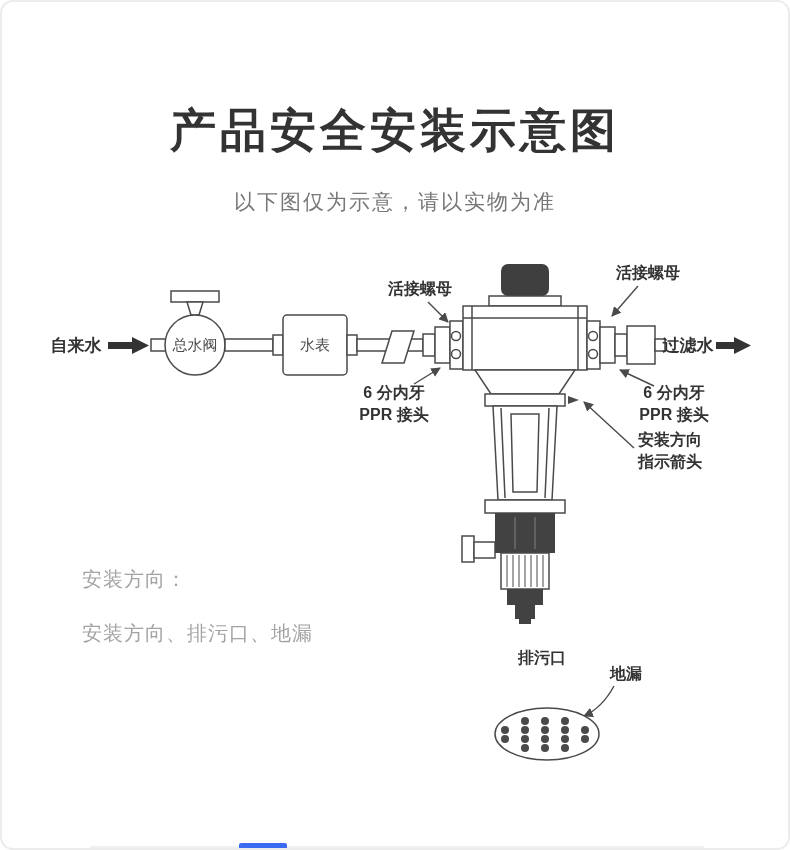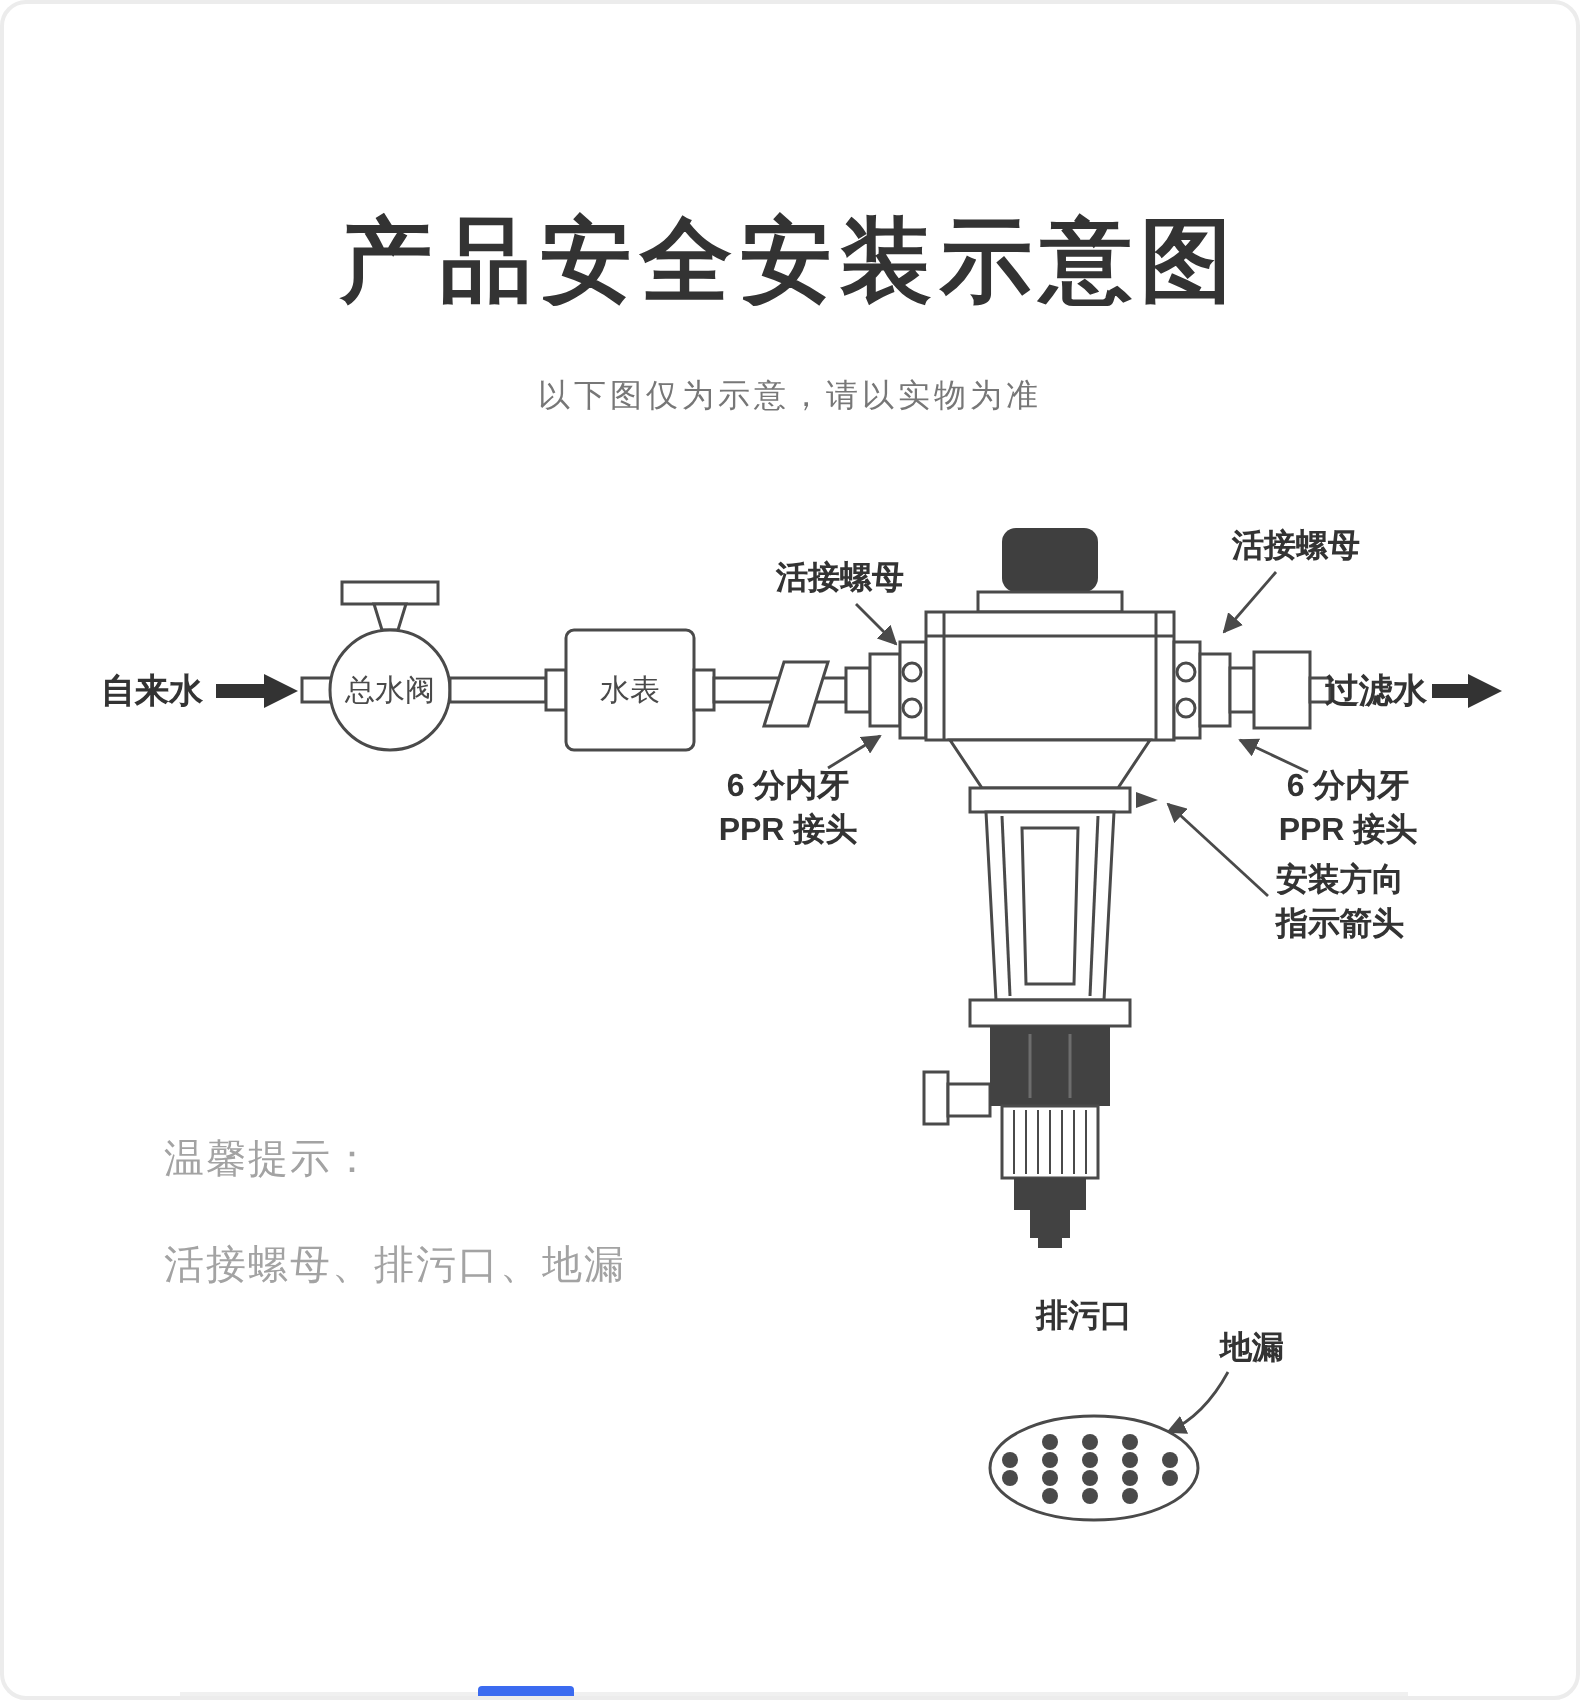--- a/index.html
+++ b/index.html
@@ -15,21 +15,21 @@
   }
   .title{
     position:absolute;top:98px;left:0;width:100%;
     text-align:center;
     font-size:46px;font-weight:bold;color:#333;
     letter-spacing:4px;
   }
   .subtitle{
     position:absolute;top:186px;left:0;width:100%;
     text-align:center;
-    font-size:16px;color:#777;
+    font-size:21px;color:#777;
     letter-spacing:2px;
   }
   .diagram{
     position:absolute;top:240px;left:0;
   }
   .tips{
     position:absolute;left:80px;top:564px;
     color:#a3a3a3;font-size:20px;letter-spacing:1px;
   }
   .tips .heading{margin-bottom:22px;}
@@ -192,20 +192,20 @@
     <text x="672" y="156" text-anchor="middle" class="dlabel">6 分内牙</text>
     <text x="672" y="178" text-anchor="middle" class="dlabel">PPR 接头</text>
     <text x="668" y="203" text-anchor="middle" class="dlabel">安装方向</text>
     <text x="668" y="225" text-anchor="middle" class="dlabel">指示箭头</text>
     <text x="686" y="109" text-anchor="middle" class="dbig">过滤水</text>
     <text x="540" y="421" text-anchor="middle" class="dlabel">排污口</text>
     <text x="624" y="437" text-anchor="middle" class="dlabel">地漏</text>
   </svg>
 
   <div class="tips">
-    <div class="heading">温馨提示：</div>
-    <div class="line">活接螺母、排污口、地漏</div>
+    <div class="heading">安装方向：</div>
+    <div class="line">安装方向、排污口、地漏</div>
   </div>
 
   <div class="footer-line"></div>
   <div class="footer-blue"></div>
 
 </div>
 
 </body></html>

